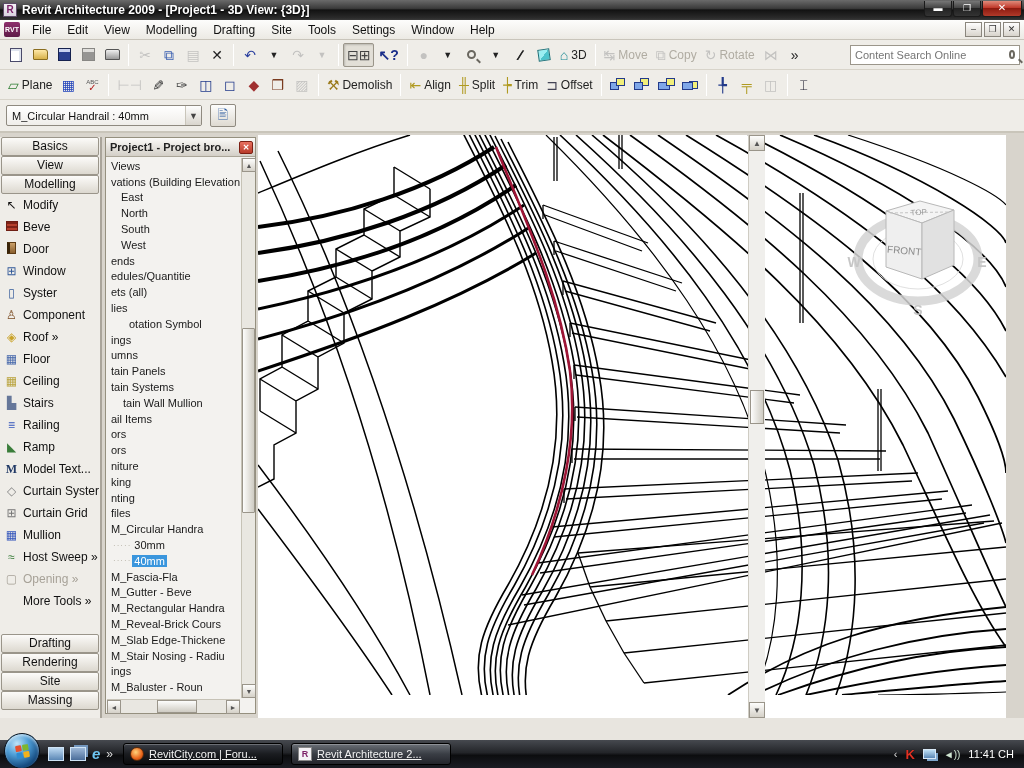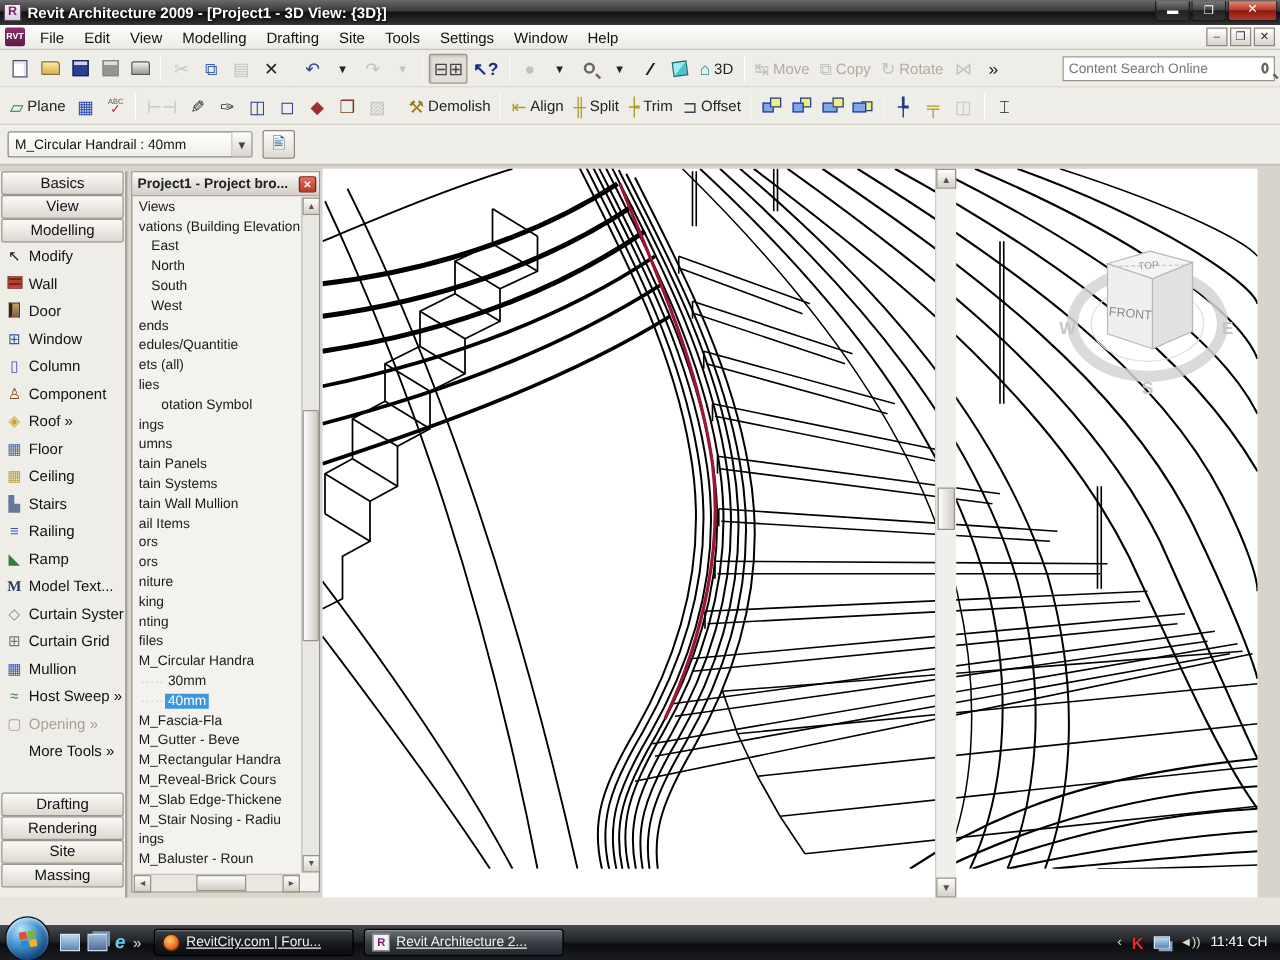--- a/index.html
+++ b/index.html
@@ -398,33 +398,33 @@
     <div id="designbar">
         <div class="db-tab">Basics</div>
         <div class="db-tab">View</div>
         <div class="db-tab">Modelling</div>
         <div class="db-item">
           <span class="ic" style="color: rgb(17, 17, 17);">↖</span>
           <span class="lbl">Modify</span>
         </div>
         <div class="db-item">
           <span class="ic"><span class="i-wall"></span></span>
-          <span class="lbl">Wall</span>
+          <span class="lbl">Beve</span>
         </div>
         <div class="db-item">
           <span class="ic"><span class="i-door"></span></span>
           <span class="lbl">Door</span>
         </div>
         <div class="db-item">
           <span class="ic" style="color: rgb(51, 90, 153);">⊞</span>
           <span class="lbl">Window</span>
         </div>
         <div class="db-item">
           <span class="ic" style="color: rgb(51, 90, 153);">▯</span>
-          <span class="lbl">Column</span>
+          <span class="lbl">Syster</span>
         </div>
         <div class="db-item">
           <span class="ic" style="color: rgb(122, 74, 32);">♙</span>
           <span class="lbl">Component</span>
         </div>
         <div class="db-item">
           <span class="ic" style="color: rgb(201, 162, 39);">◈</span>
           <span class="lbl">Roof »</span>
         </div>
         <div class="db-item">
@@ -526,21 +526,21 @@
           </div>
           <div class="tree-row" style="padding-left: 2px;">
             <span class="lbl">umns</span>
           </div>
           <div class="tree-row" style="padding-left: 2px;">
             <span class="lbl">tain Panels</span>
           </div>
           <div class="tree-row" style="padding-left: 2px;">
             <span class="lbl">tain Systems</span>
           </div>
-          <div class="tree-row" style="padding-left: 2px;">
+          <div class="tree-row" style="padding-left: 14px;">
             <span class="lbl">tain Wall Mullion</span>
           </div>
           <div class="tree-row" style="padding-left: 2px;">
             <span class="lbl">ail Items</span>
           </div>
           <div class="tree-row" style="padding-left: 2px;">
             <span class="lbl">ors</span>
           </div>
           <div class="tree-row" style="padding-left: 2px;">
             <span class="lbl">ors</span>

